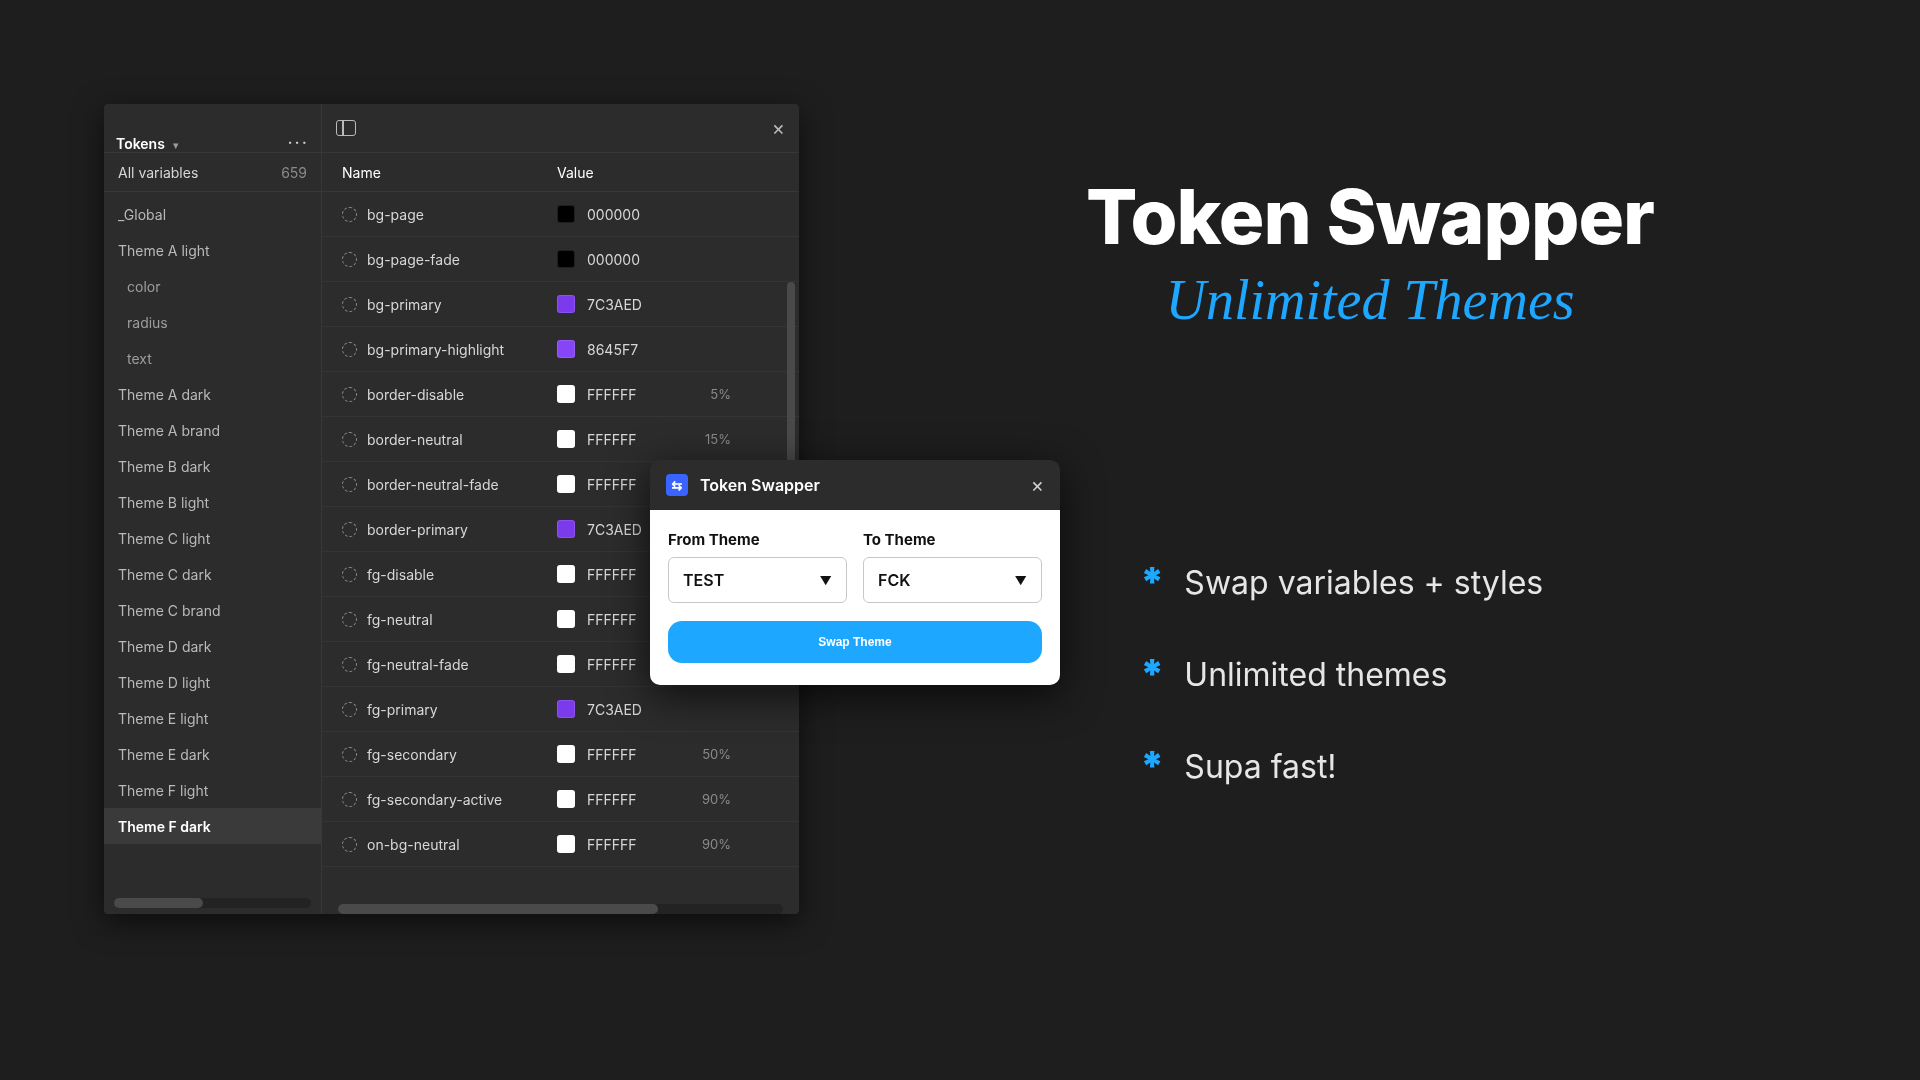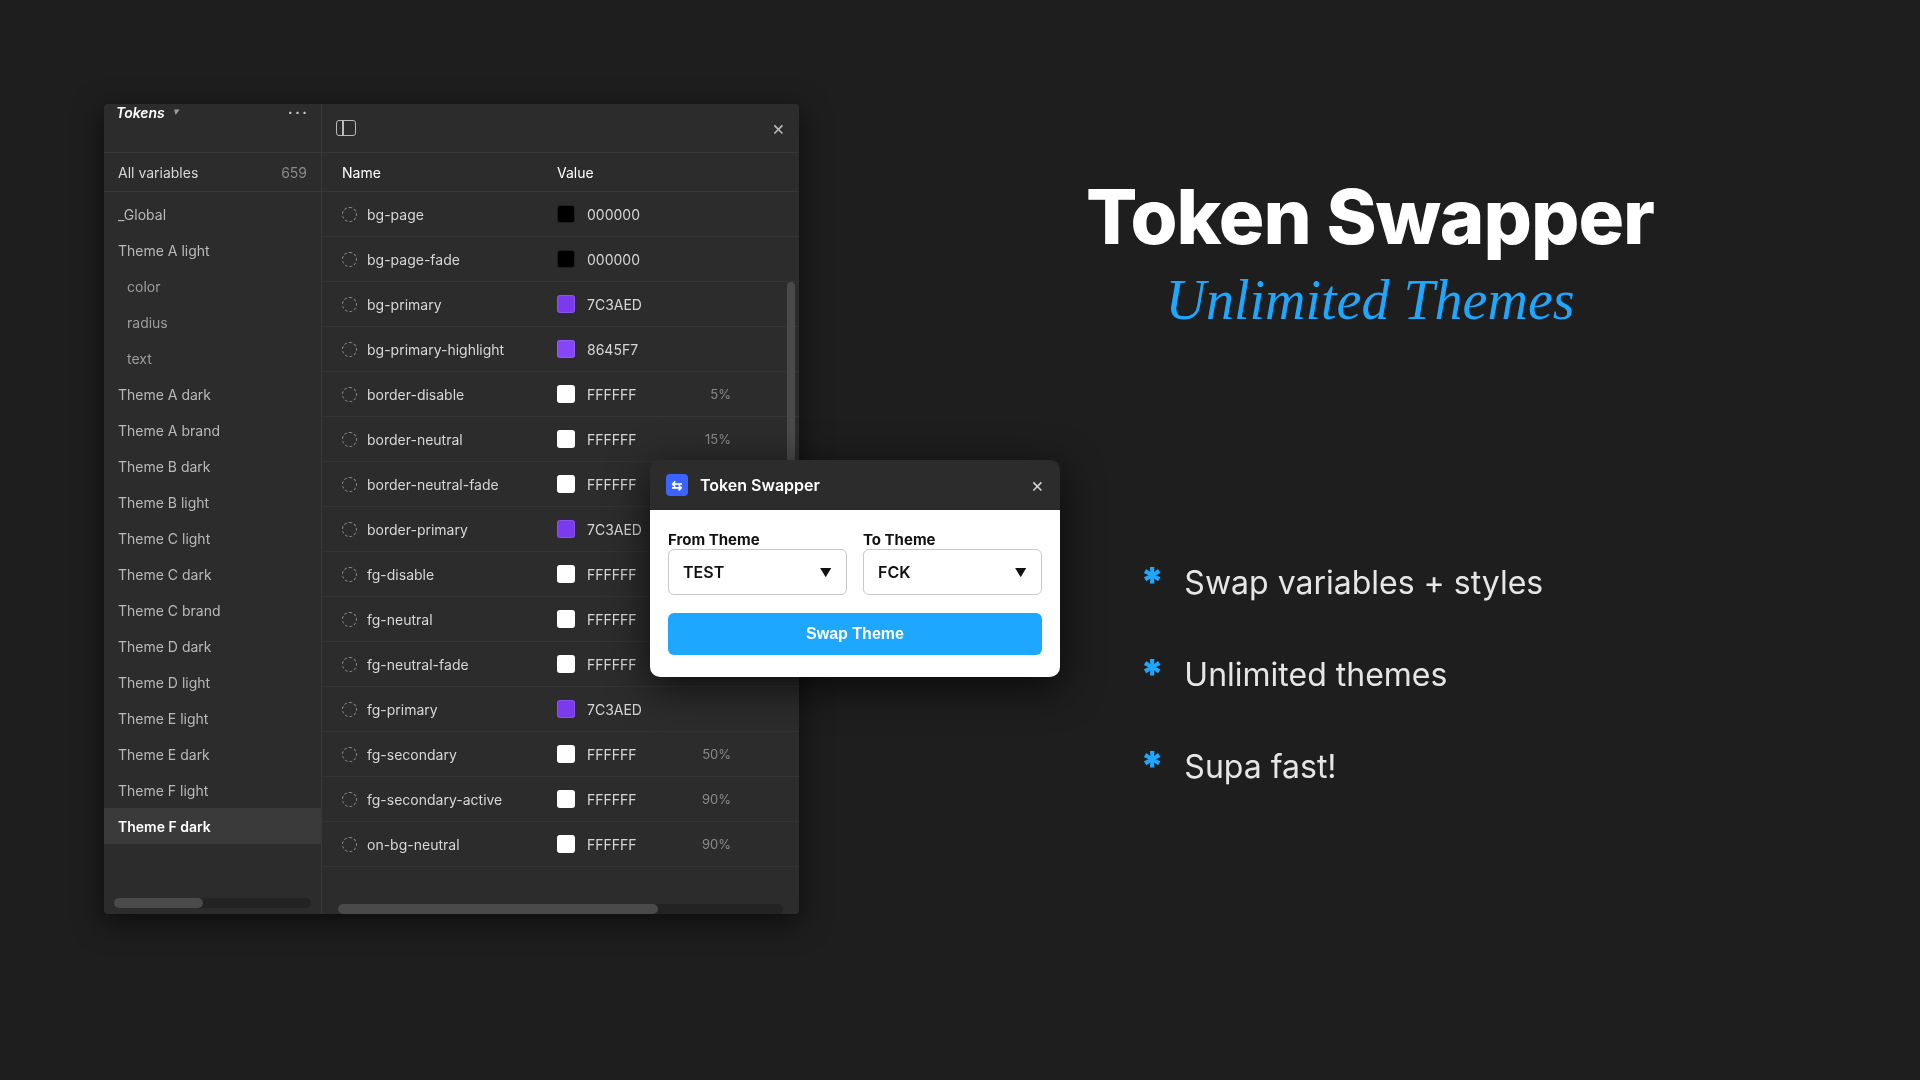--- a/index.html
+++ b/index.html
@@ -26,22 +26,22 @@
   }
   .tokens-body { flex: 1; display: flex; min-height: 0; }
 
   
   .sidebar {
     width: 218px;
     border-right: 1px solid #383838;
     display: flex; flex-direction: column;
   }
   .sb-head {
-    height: 48px; display: flex; align-items: flex-start;
-    padding: 0 12px; gap: 6px; font-style: italic;
+    height: 48px; display: flex; align-items: flex-end;
+    padding: 0 12px; gap: 6px;
   }
   .sb-title { font-size: 14px; font-weight: 600; color: #fff; }
   .chev { font-size: 11px; color: #9c9c9c; margin-left: 2px; }
   .sb-more { margin-left: auto; color: #cfcfcf; font-size: 18px; letter-spacing: 2px; line-height: 1; cursor: pointer; }
   .sb-all {
     height: 40px; display: flex; align-items: center;
     padding: 0 14px; font-size: 14px; color: #d7d7d7;
     border-top: 1px solid #383838; border-bottom: 1px solid #383838;
   }
   .sb-all .count { margin-left: auto; color: #8a8a8a; }
@@ -159,31 +159,31 @@
     color: #fff; font-size: 13px; font-weight: 700;
   }
   .swapper-title { color: #fff; font-size: 16px; font-weight: 600; }
   .swapper-close { margin-left: auto; color: #cfcfcf; font-size: 20px; cursor: pointer; line-height: 1; }
   .swapper-body {
     background: #fff; padding: 20px 18px 22px 18px;
     color: #111;
   }
   .selects { display: flex; gap: 16px; margin-bottom: 18px; }
   .sel { flex: 1; }
-  .sel-lbl { font-size: 15px; font-weight: 700; color: #111; }
+  .sel-lbl { font-size: 15px; font-weight: 700; color: #111; margin-bottom: 8px; }
   .sel-box {
     height: 46px; border: 1px solid #c8c8c8; border-radius: 6px;
     display: flex; align-items: center; padding: 0 14px;
     font-size: 16px; font-weight: 600; color: #111; cursor: pointer;
   }
   .sel-box .tri { margin-left: auto; font-size: 12px; color: #111; }
   .swap-btn {
     height: 42px; width: 100%;
-    background: #1ea7ff; border: none; border-radius: 6px;
-    color: #fff; font-size: 16px; font-weight: 700; cursor: pointer;
+    background: #1ea7ff; border: none; border-radius: 14px;
+    color: #fff; font-size: 12px; font-weight: 700; cursor: pointer;
   }
 
   
   .marketing {
     position: absolute;
     left: 1020px; top: 170px;
     width: 700px;
   }
   .mk-title {
     font-size: 76px; font-weight: 800; color: #fff; letter-spacing: -1px;

